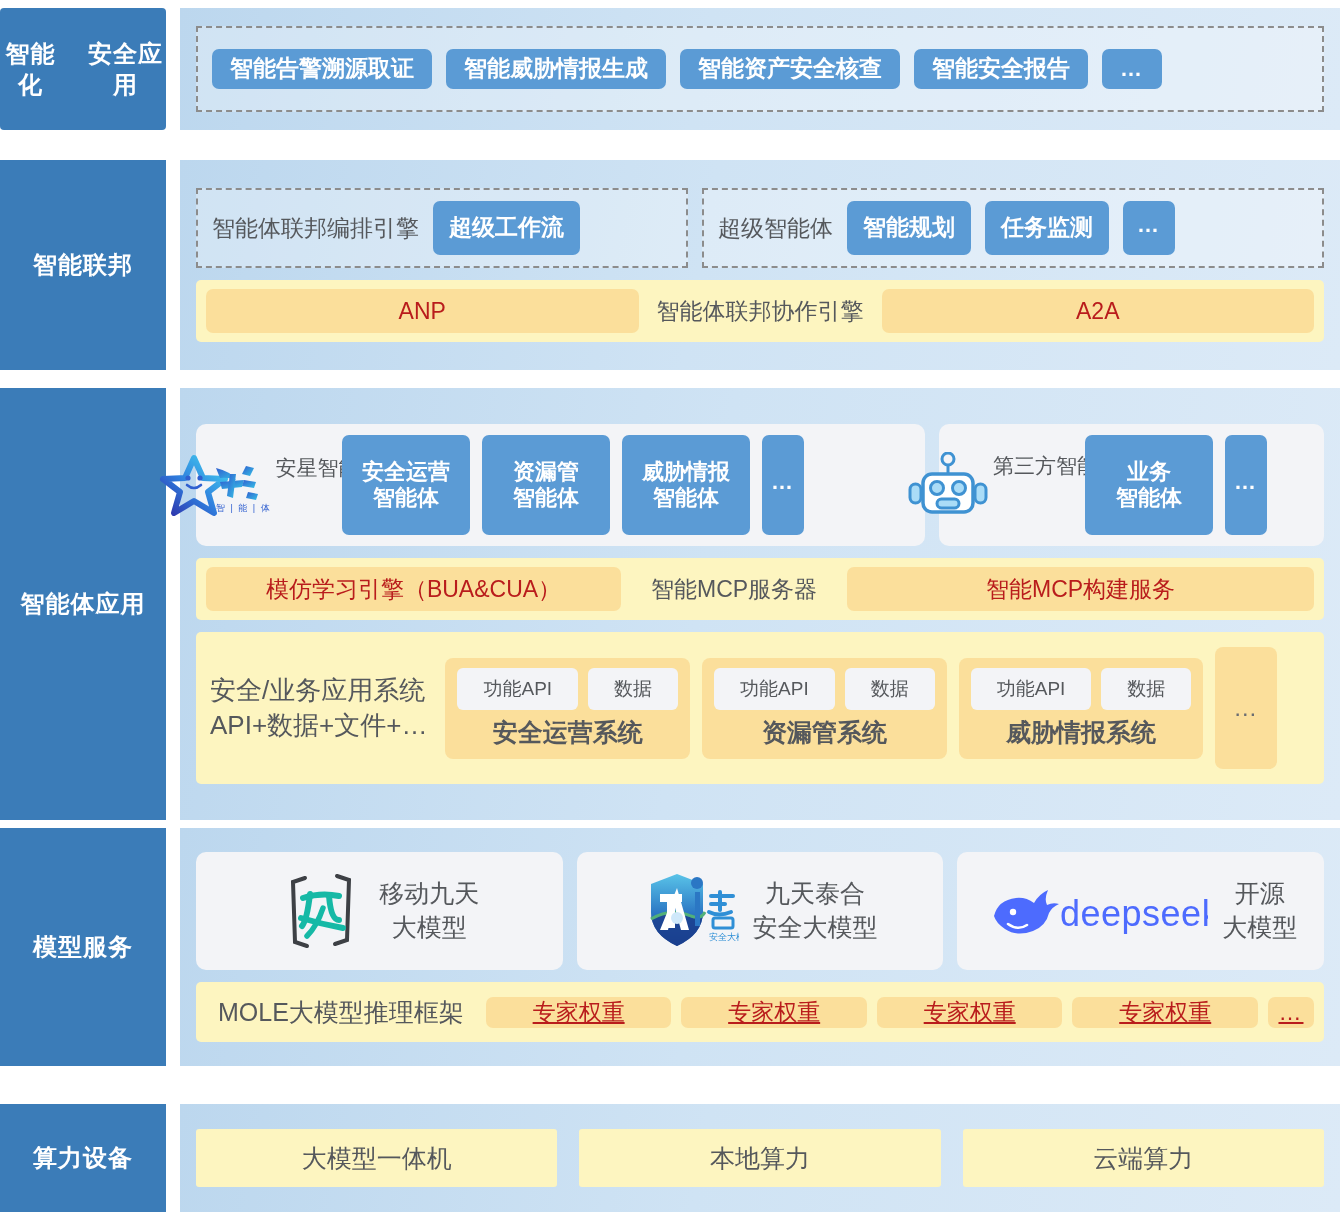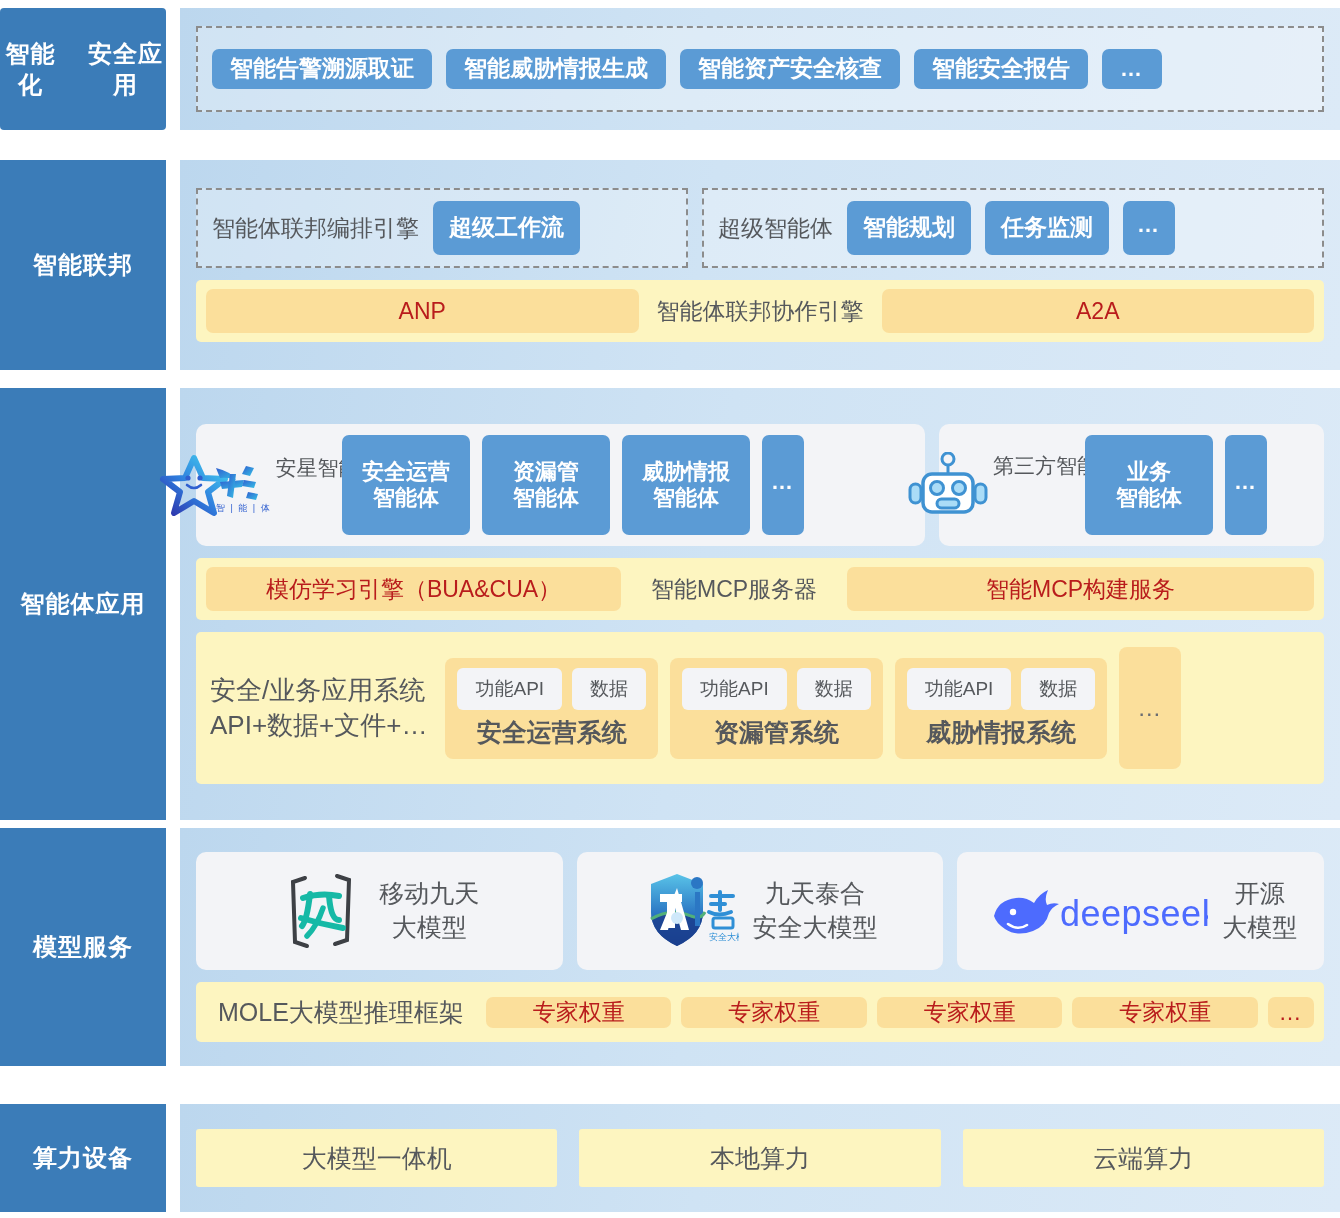--- a/index.html
+++ b/index.html
@@ -100,33 +100,33 @@
   .r3-mid .yellow-pill { height: 44px; }
   .r3-mid .p1 { flex: 0 0 415px; }
   .r3-mid .lbl { flex: 0 0 auto; padding: 0 22px; }
   .r3-mid .p2 { flex: 1 1 auto; }
   .r3-sys { height: 152px; padding: 0 14px; gap: 12px; display: flex; align-items: center; }
   .r3-sys .lead { color: #55585c; font-size: 26px; line-height: 1.35; white-space: nowrap; padding-right: 6px; }
   .sysbox { background: #fbdf9b; border-radius: 8px; padding: 10px 12px;
             display: flex; flex-direction: column; align-items: center; gap: 6px; }
   .sysbox .api-row { display: flex; gap: 10px; }
   .sysbox .api { background: #f3f4f7; border-radius: 6px; color: #55585c;
-                 font-size: 19px; padding: 8px 18px; white-space: nowrap; }
+                 font-size: 19px; padding: 8px 26px; white-space: nowrap; }
   .sysbox .name { color: #55585c; font-size: 25px; font-weight: 700; white-space: nowrap; }
   .sysbox.ell { justify-content: center; padding: 0 18px; height: 122px; font-size: 24px; color: #6a6d72; letter-spacing:2px;}
 
   
   #row4 { top: 828px; height: 238px; }
   #row4 .body { gap: 12px; padding: 16px; }
   .r4-models { display: flex; gap: 14px; height: 118px; }
   .modelcard { flex: 1 1 0; justify-content: center; gap: 14px; padding: 0 16px; }
   .modelcard .txt { color: #55585c; font-size: 25px; line-height: 1.35; text-align: center; white-space: nowrap; }
   .r4-bottom { height: 60px; padding: 0 10px; gap: 10px; display: flex; align-items: center; }
   .r4-bottom .lbl { color: #55585c; font-size: 25px; padding: 0 12px; white-space: nowrap; }
-  .r4-bottom .yellow-pill { flex: 1 1 0; height: 31px; }
+  .r4-bottom .yellow-pill { flex: 1 1 0; height: 31px; text-decoration: underline; }
   .r4-bottom .yellow-pill.ell { flex: 0 0 46px; letter-spacing: 2px; }
 
   
   #row5 { top: 1104px; height: 108px; }
   #row5 .body { padding: 14px 16px; }
   .r5-row { display: flex; gap: 22px; height: 58px; }
   .r5-row .cell { flex: 1 1 0; background: #fdf5c0; border-radius: 3px;
                   display: flex; align-items: center; justify-content: center;
                   color: #55585c; font-size: 25px; }
   svg { display: block; }

